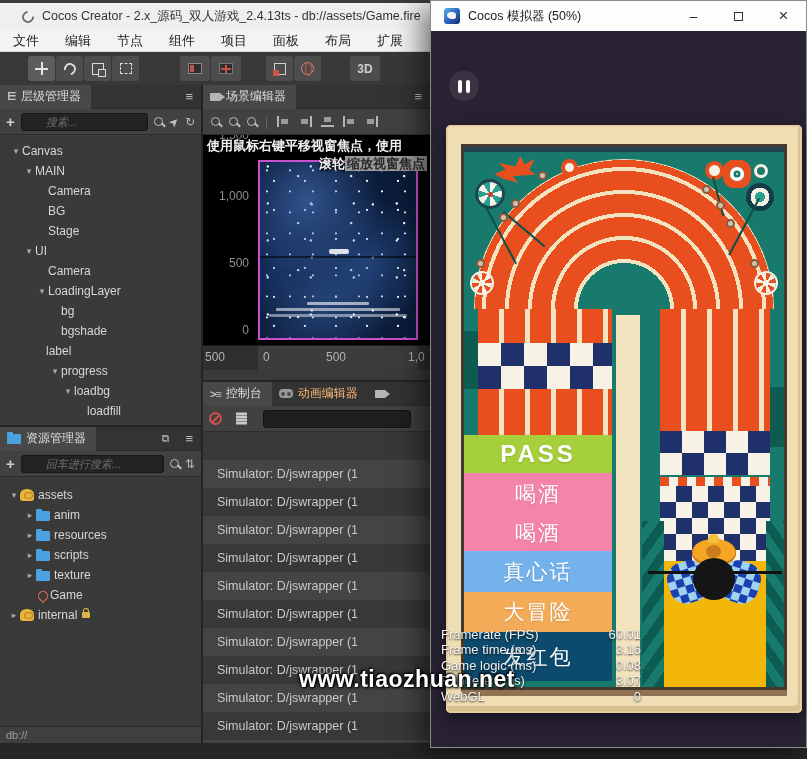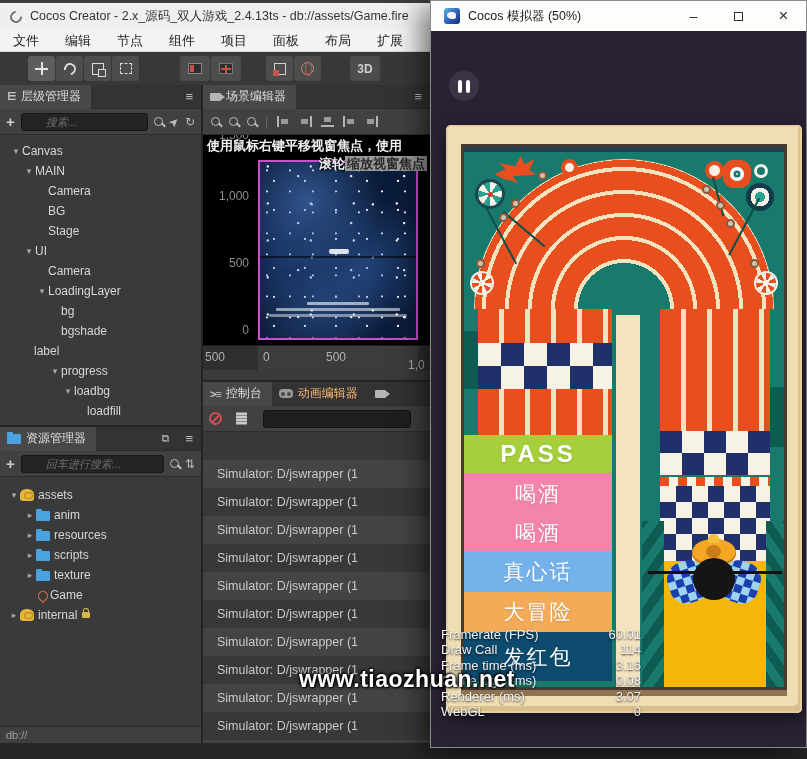--- a/index.html
+++ b/index.html
@@ -2,21 +2,21 @@
 <html><head>
 <meta charset="utf-8">
 <style>
   html,body{margin:0;padding:0;background:#1d1a22;}
   *{box-sizing:border-box;font-family:"Liberation Sans","DejaVu Sans",sans-serif;}
   #stage{position:relative;width:807px;height:759px;overflow:hidden;background:#282828;}
   .abs{position:absolute;}
 
   
   .topedge{left:0;top:0;width:807px;height:3px;background:#3c3c3c;}
-  .titlebar{left:0;top:3px;width:807px;height:27px;background:#efefef;display:flex;align-items:center;padding-left:10px;gap:8px;}
+  .titlebar{left:0;top:3px;width:807px;height:27px;background:#efefef;display:flex;align-items:center;padding-left:22px;gap:8px;}
   .titlebar .ttl{font-size:12.5px;color:#333;}
   .cocos-logo{width:12px;height:12px;border:2px solid #6a6a6a;border-radius:50%;border-top-color:transparent;transform:rotate(40deg);}
   .menubar{left:0;top:30px;width:671px;height:22px;background:#f3f3f3;display:flex;align-items:center;border-bottom:1px solid #d8d8d8;}
   .menubar .mi{font-size:13px;color:#1e1e1e;padding:0 13px;height:22px;display:flex;align-items:center;}
   .toolbar{left:0;top:52px;width:807px;height:33px;background:#383838;display:flex;align-items:center;}
   .tbtn{height:25px;background:#4d4d4d;border-radius:3px;display:flex;align-items:center;justify-content:center;margin-right:1px;}
   .tbtn.sel{background:#5d5d5d;}
   .tgap{width:14px;}
   .w27{width:27px}.w30{width:30px}
   
@@ -294,21 +294,21 @@
           <span>LoadingLayer</span>
         </div>
         <div class="trow" style="padding-left: 49px;">
           <span class="arrow"></span>
           <span>bg</span>
         </div>
         <div class="trow" style="padding-left: 49px;">
           <span class="arrow"></span>
           <span>bgshade</span>
         </div>
-        <div class="trow" style="padding-left: 22px;">
+        <div class="trow" style="padding-left: 22px; margin-left: 12px;">
           <span class="arrow"></span>
           <span>label</span>
         </div>
         <div class="trow" style="padding-left: 49px;">
           <span class="arrow">▾</span>
           <span>progress</span>
         </div>
         <div class="trow" style="padding-left: 62px;">
           <span class="arrow">▾</span>
           <span>loadbg</span>
@@ -419,21 +419,21 @@
         <div class="sv-l3"></div>
         <div class="sv-l1"></div>
         <div class="sv-l2"></div>
       </div>
     </div>
     <div class="rulx">
       <div class="seg"></div>
       <span style="left:2px;">500</span>
       <span style="left:60px;">0</span>
       <span style="left:123px;">500</span>
-      <span style="left:205px;margin-top:8px;">1,0</span>
+      <span style="left:205px;">1,0</span>
     </div>
   </div>
 
   <div class="abs panel" style="left:203px;top:380px;width:227px;height:363px;border-top:2px solid #242424;">
     <div class="phead">
       <div class="ptab">
         <span class="ico-term">&gt;≡</span>
         <span>控制台</span>
       </div>
       <div class="ptab inactive">
@@ -576,24 +576,20 @@
       </div>
     </div>
   </div>
 
   <div class="abs stats">
     <div class="srow">
         <span>Framerate (FPS)</span>
         <span>60.01</span>
       </div>
     <div class="srow">
-        <span>Draw Call</span>
-        <span>114</span>
-      </div>
-    <div class="srow">
         <span>Frame time (ms)</span>
         <span>3.16</span>
       </div>
     <div class="srow">
         <span>Game logic (ms)</span>
         <span>0.08</span>
       </div>
     <div class="srow">
         <span>Renderer (ms)</span>
         <span>3.07</span>

